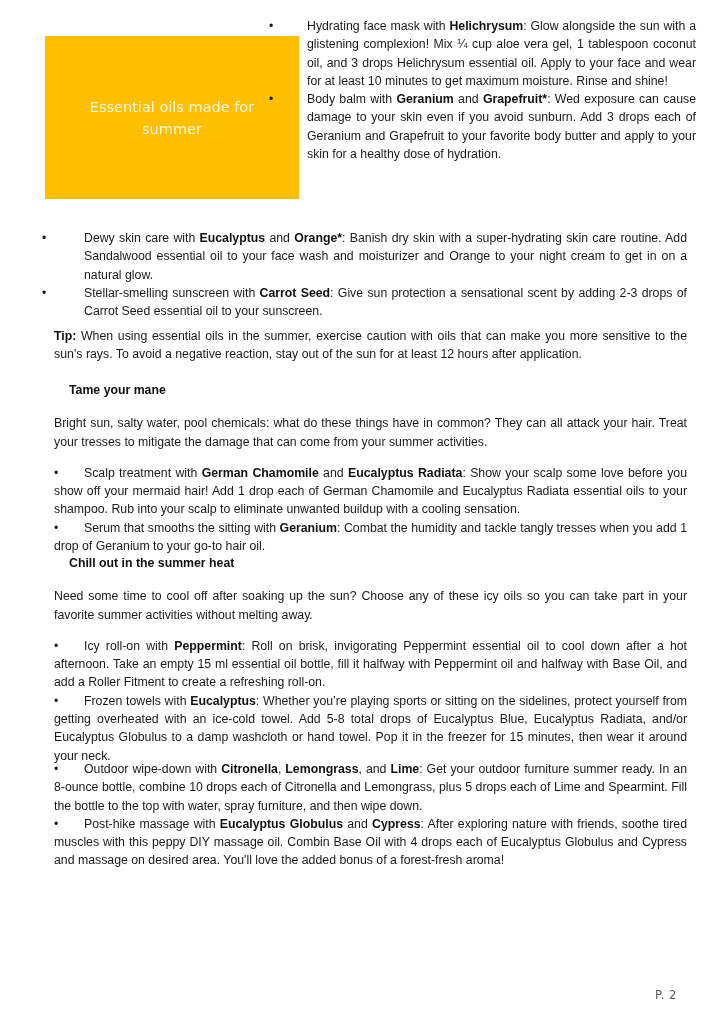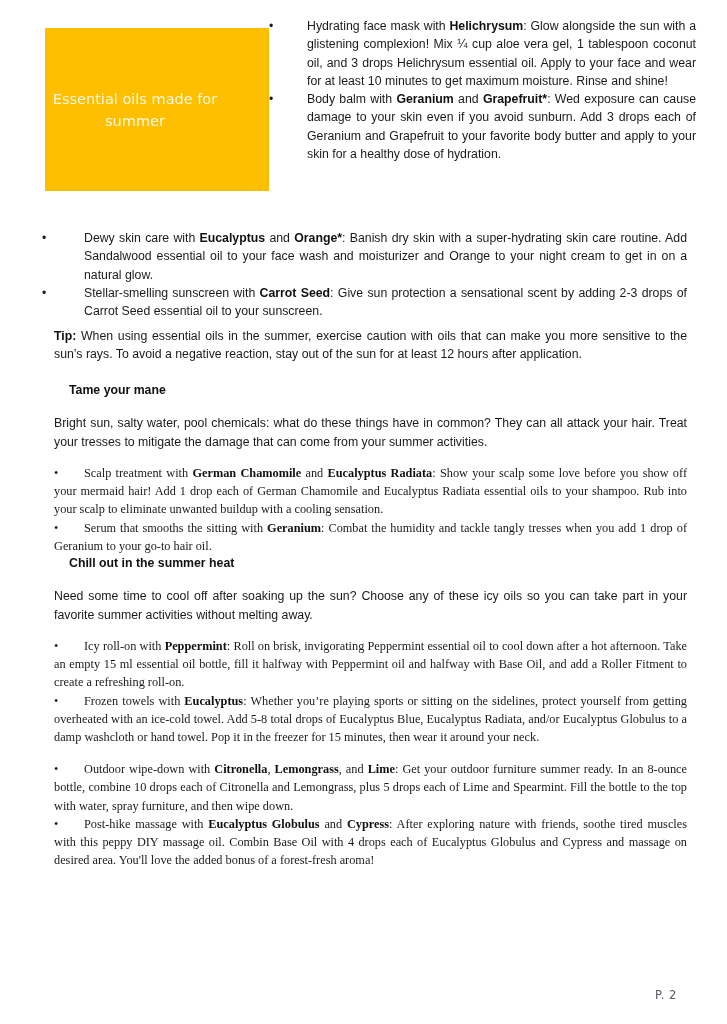--- a/index.html
+++ b/index.html
@@ -15,26 +15,27 @@
       font-family: "Liberation Sans", sans-serif;
       color: #1a1a1a;
       font-size: 12.3px;
       line-height: 18.3px;
     }
     b { font-weight: bold; color: #111; }
 
     .callout-box {
       position: absolute;
       left: 45px;
-      top: 28px;
-      width: 224px;
+      top: 36px;
+      width: 254px;
       height: 163px;
       background: #fdbf00;
       display: flex;
       align-items: center;
+      justify-content: center;
       text-align: center;
     }
     .callout-title {
       color: #fff7e0;
       font-family: "DejaVu Sans", sans-serif;
       font-size: 14.5px;
       line-height: 22px;
       width: 180px;
     }
 
@@ -104,21 +105,20 @@
       text-align: justify;
     }
     .section ul {
       margin: 13px 0 0 0;
       padding: 0;
       list-style: none;
     }
     .section ul li {
       text-align: justify;
       text-indent: 0;
-      font-family: Liberation Serif, serif;
     }
     .section ul li .bullet {
       display: inline-block;
       width: 30px;
     }
 
     .page-number {
       position: absolute;
       left: 655px;
       top: 986px;

